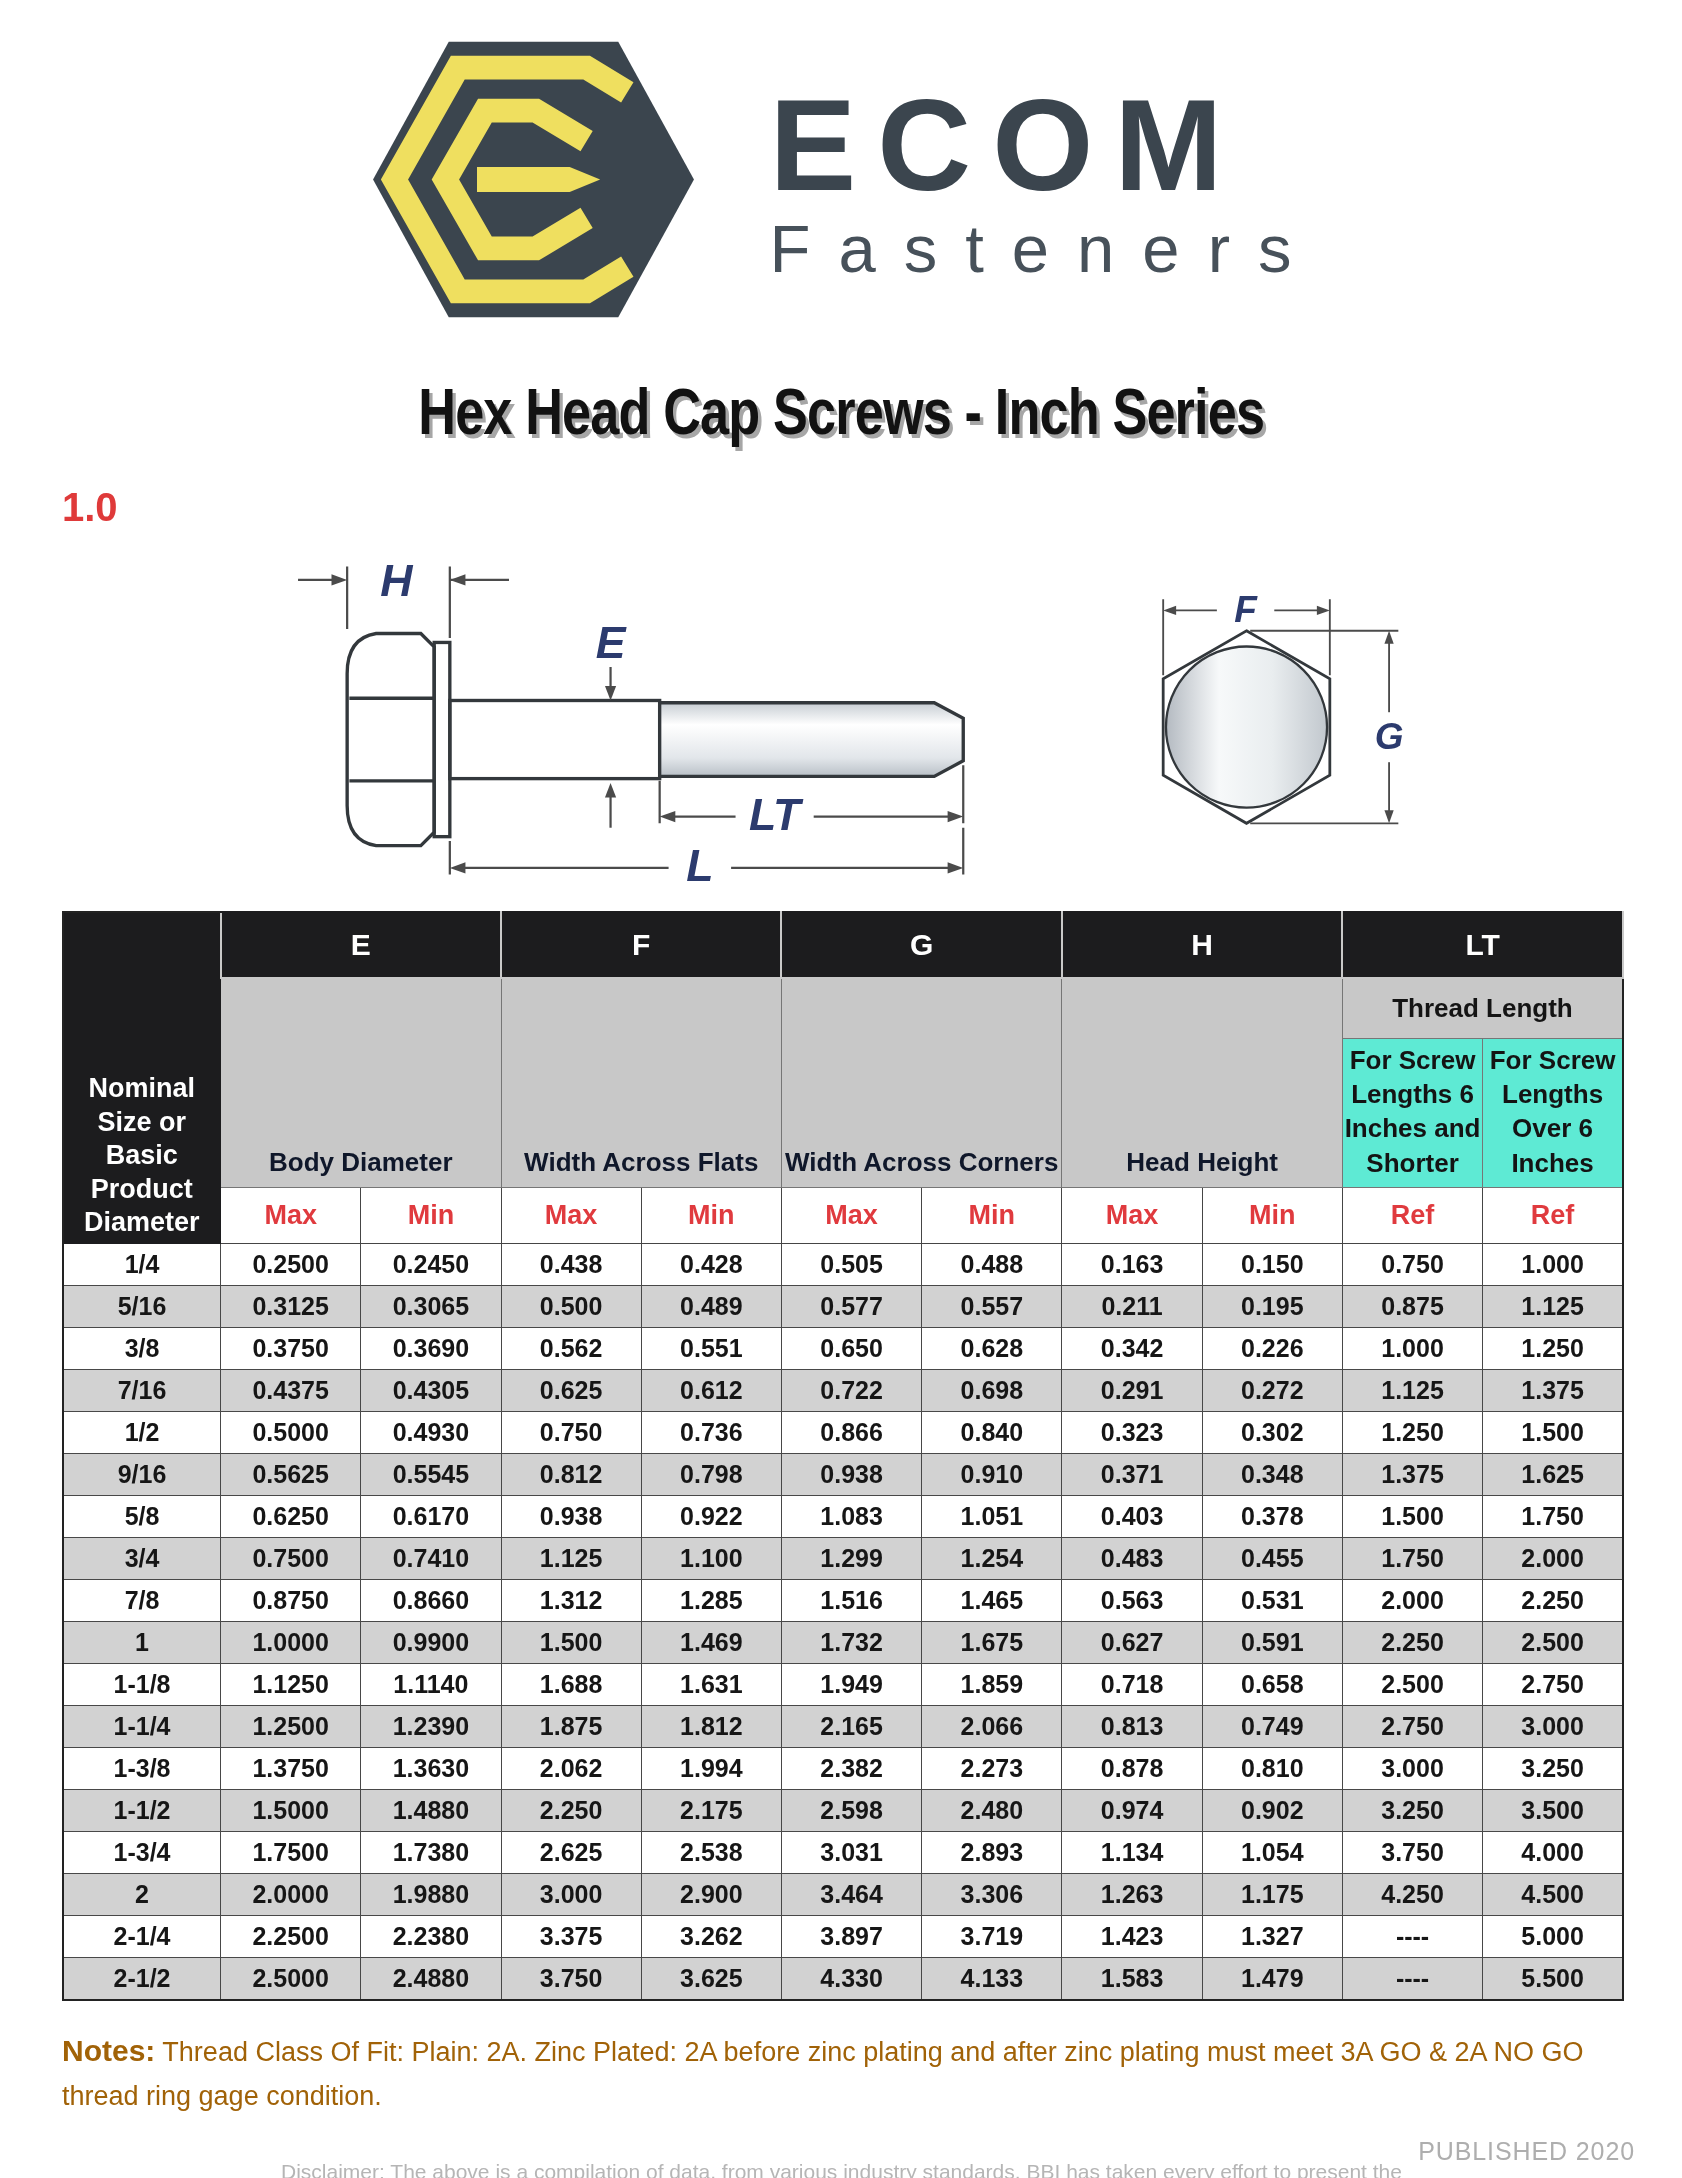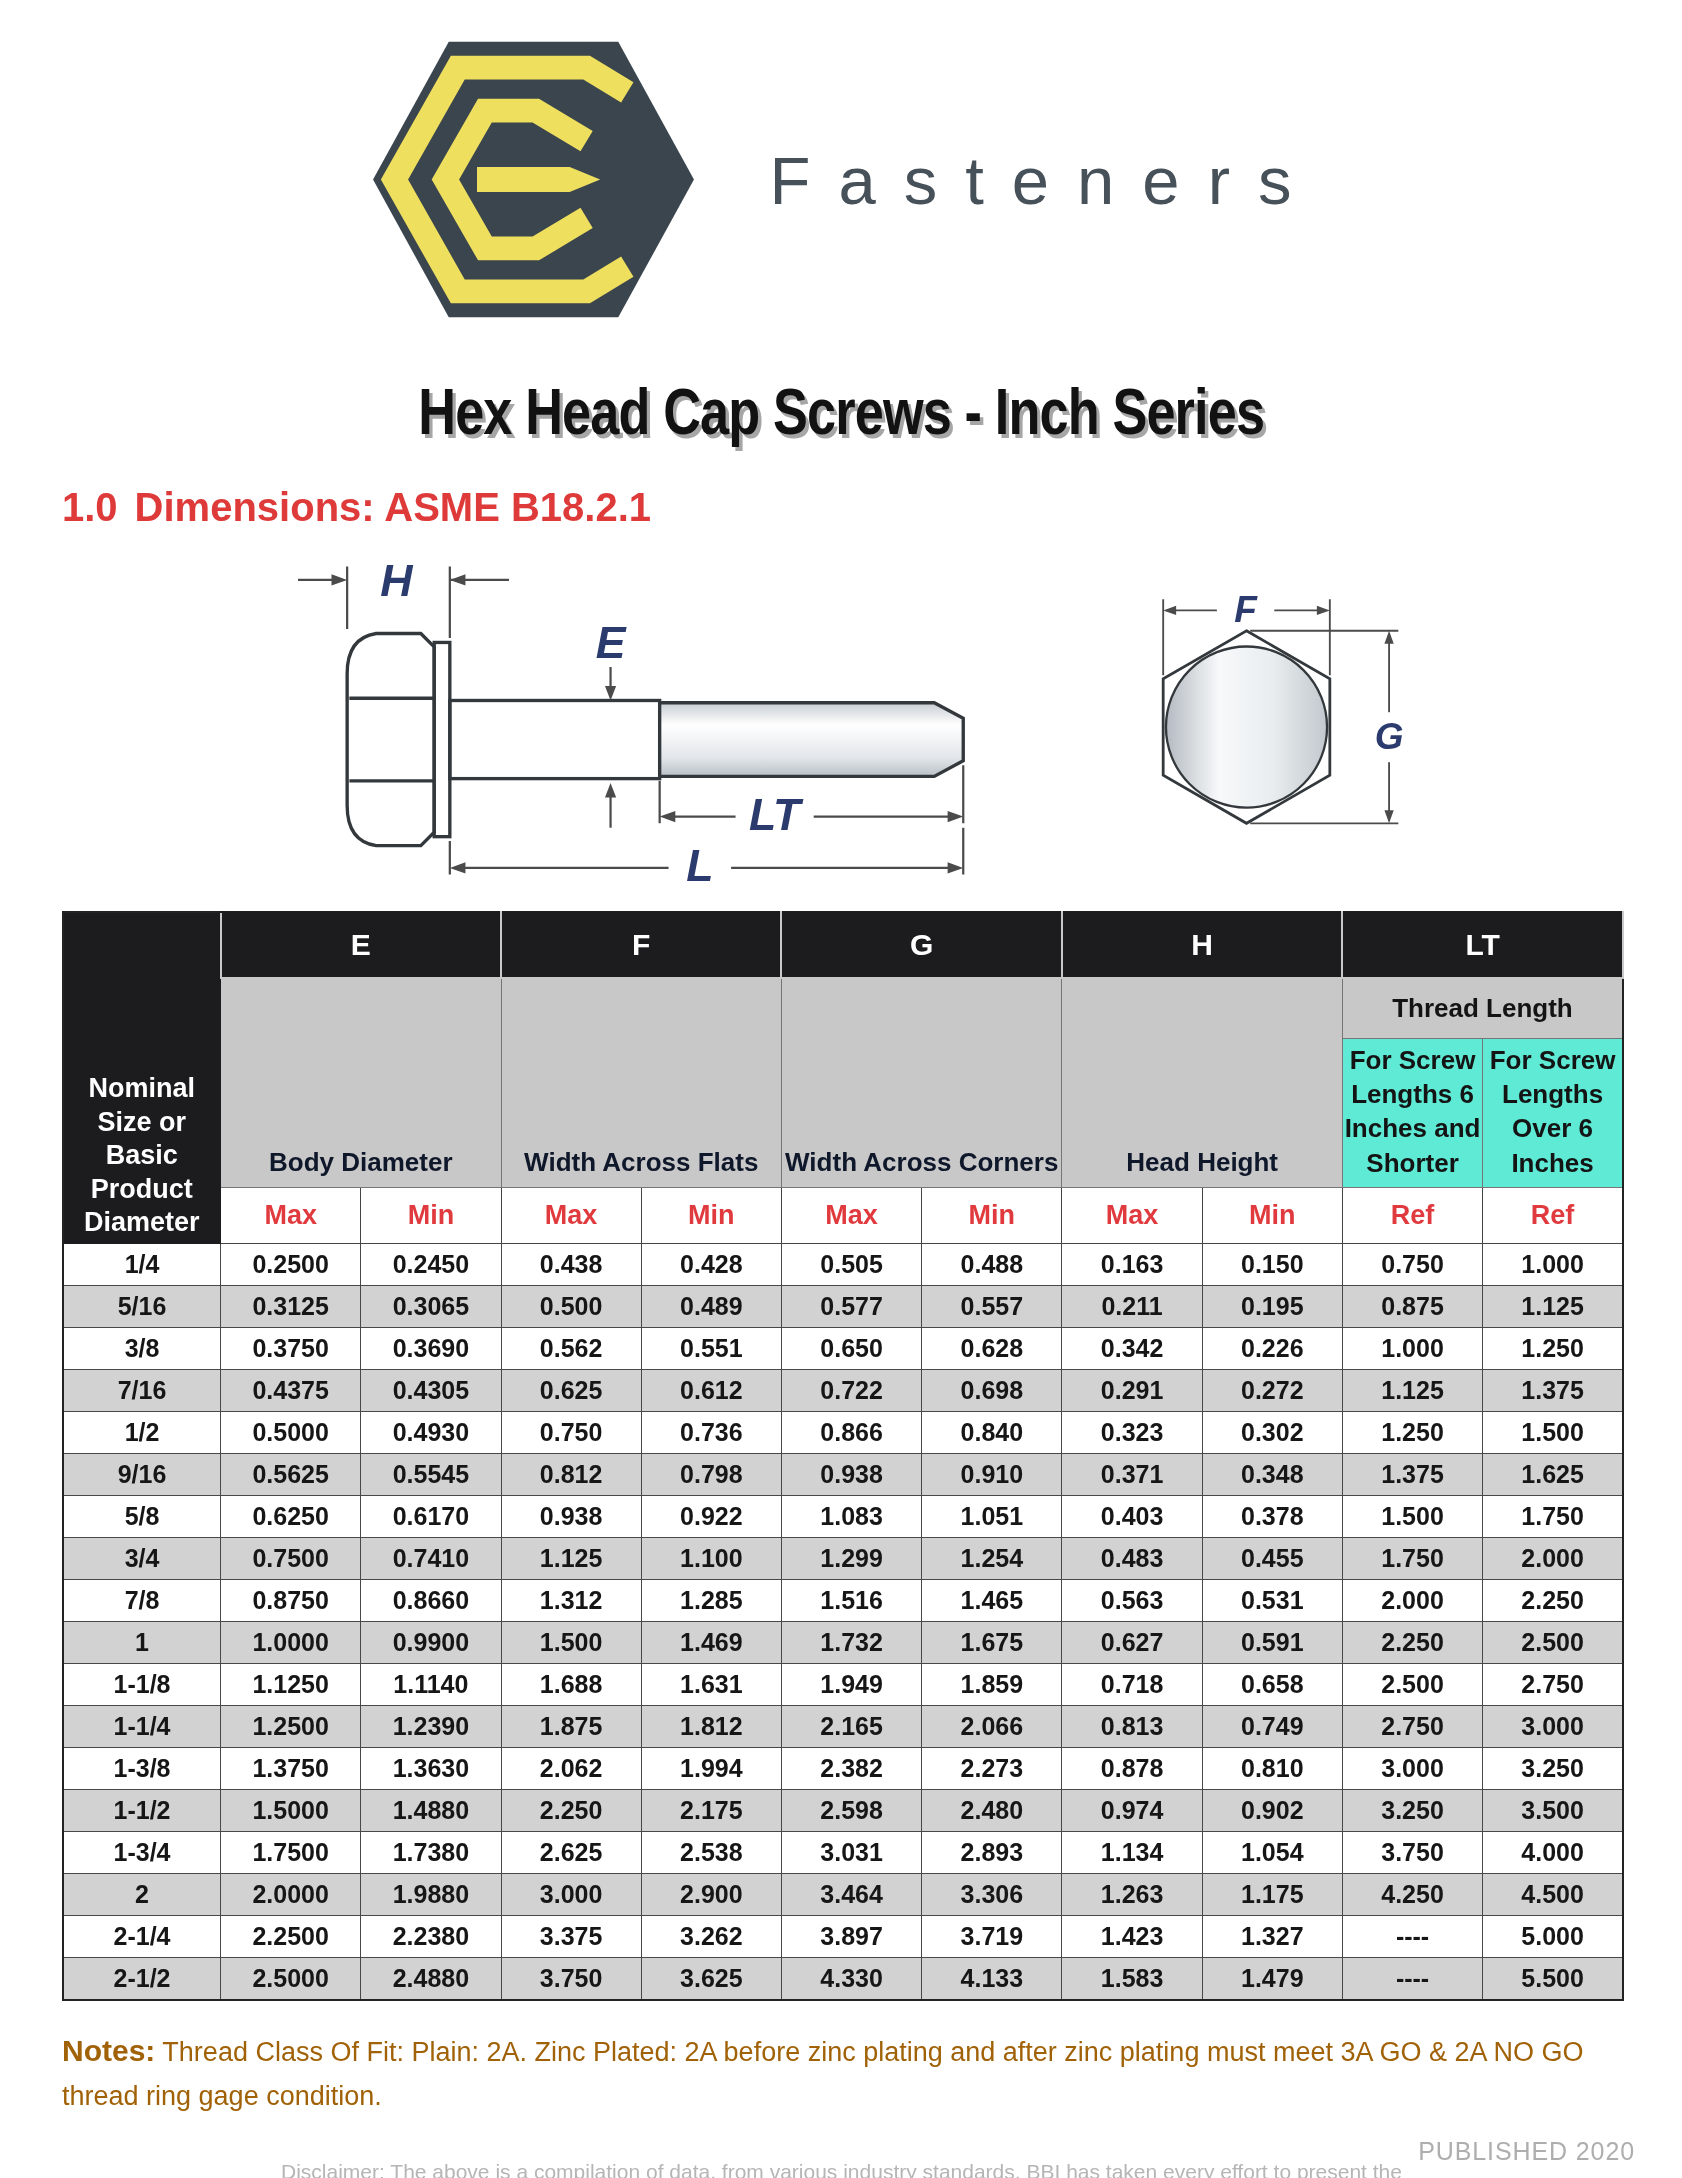--- a/index.html
+++ b/index.html
@@ -111,31 +111,31 @@
 <body>
 
 <div class="brand-row">
   <svg width="339" height="297" viewBox="0 0 300 260">
     <polygon points="75,8 225,8 292,130 225,252 75,252 8,130" fill="#3b454e"></polygon>
     <polyline points="233,53 197,31 83,31 27,130 83,229 197,229 233,207" fill="none" stroke="#efdf5f" stroke-width="21" stroke-miterlimit="4"></polyline>
     <polyline points="197,96 152,69 107,69 72,130 107,191 152,191 197,164" fill="none" stroke="#efdf5f" stroke-width="21" stroke-miterlimit="4"></polyline>
     <polygon points="100,119 182,119 209,130 182,141 100,141" fill="#efdf5f"></polygon>
   </svg>
   <div class="wordmark">
+    <div class="brand">ECOM</div>
     <div class="brand-sub">Fasteners</div>
   </div>
 </div>
 
 <div class="doc-title">
   <span>Hex Head Cap Screws - Inch Series</span>
 </div>
 
 <div class="section-heading">
   <span>1.0</span>
-  <span>Dimensions: ASME B18.2.1</span>
 </div>
 
 <div class="diagram-row">
 
   <svg width="761" height="346" viewBox="0 0 660 310">
     <defs>
       <linearGradient id="metalV" x1="0" y1="0" x2="0" y2="1">
         <stop offset="0" stop-color="#c7cdd3"></stop>
           <stop offset="0.3" stop-color="#ffffff"></stop>
         <stop offset="0.75" stop-color="#e2e6ea"></stop>

